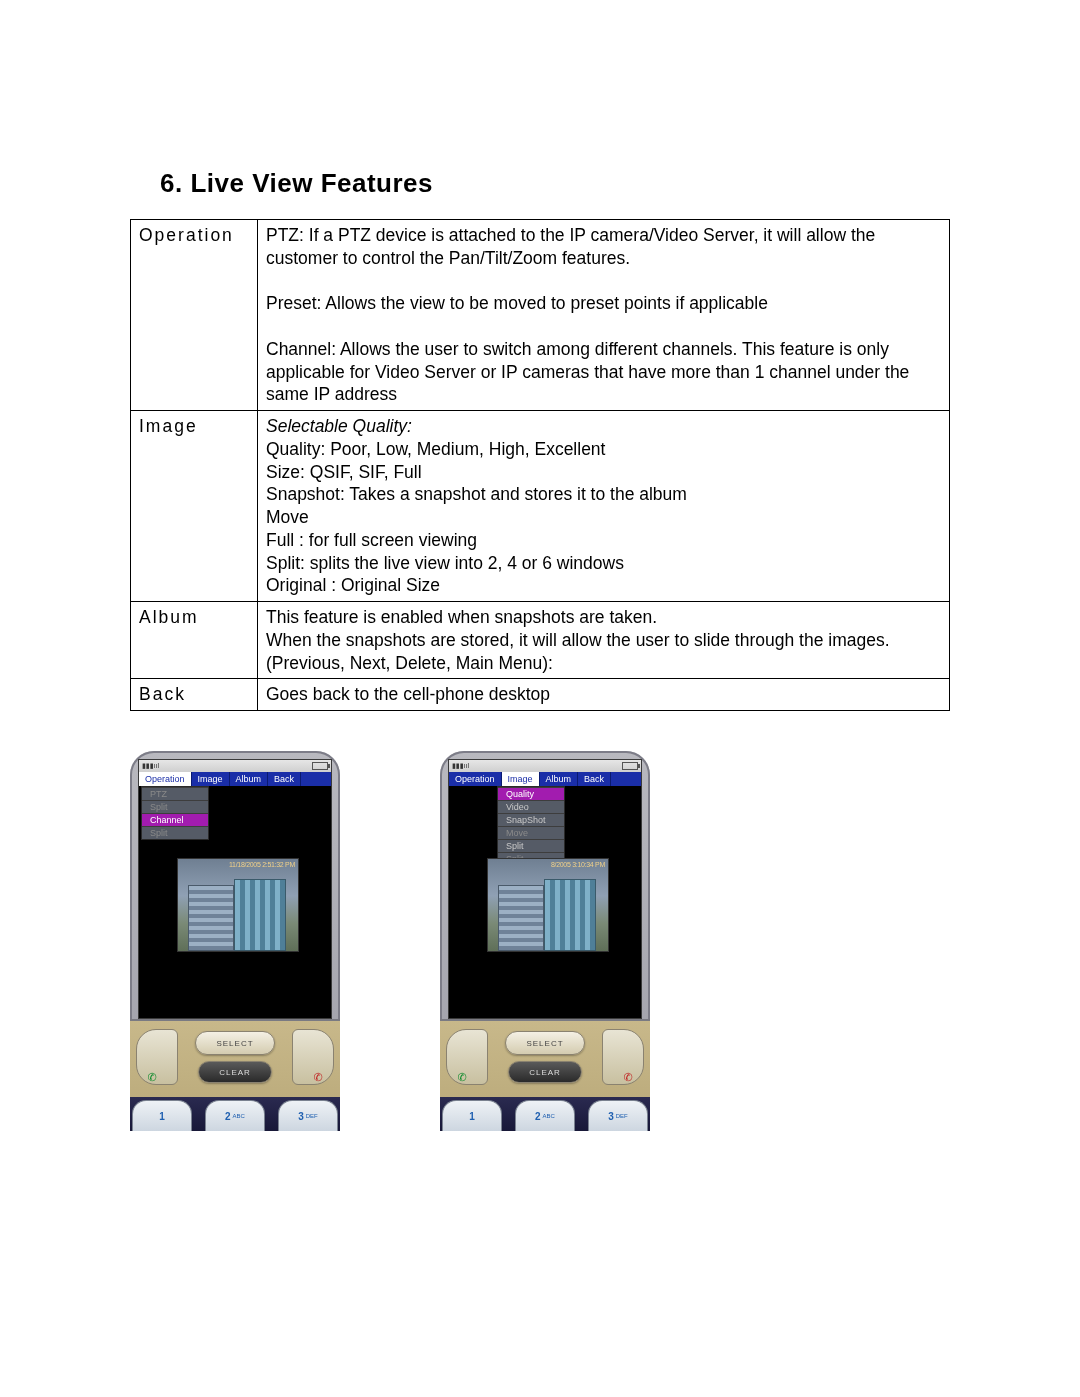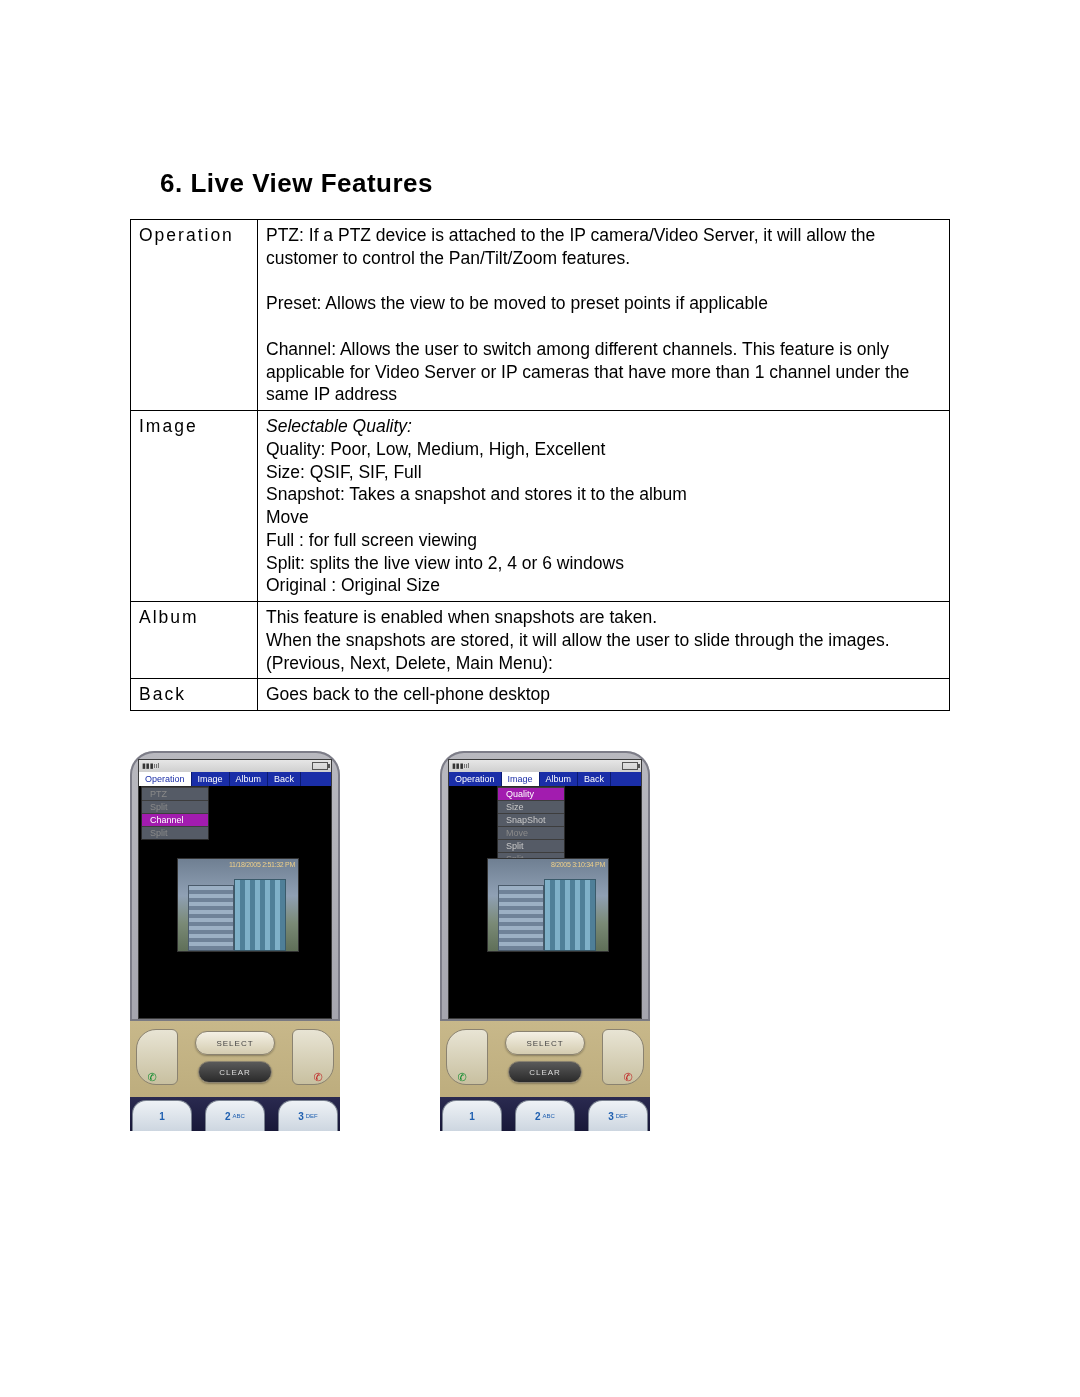--- a/index.html
+++ b/index.html
@@ -246,21 +246,21 @@
               <span class="batt"></span>
             </div>
             <div class="menubar">
               <span>Operation</span>
               <span class="active">Image</span>
               <span>Album</span>
               <span>Back</span>
             </div>
             <div class="dropdown" style="left: 48px;">
               <div class="dd-item sel">Quality</div>
-              <div class="dd-item ">Size</div>
+              <div class="dd-item ">Video</div>
               <div class="dd-item ">SnapShot</div>
               <div class="dd-item dim">Move</div>
               <div class="dd-item ">Split</div>
               <div class="dd-item dim">Split</div>
               <div class="dd-item dim">Original</div>
             </div>
             <div class="video">
               <div class="bld"></div>
               <div class="bld2"></div>
               <div class="ts">8/2005 3:10:34 PM</div>

